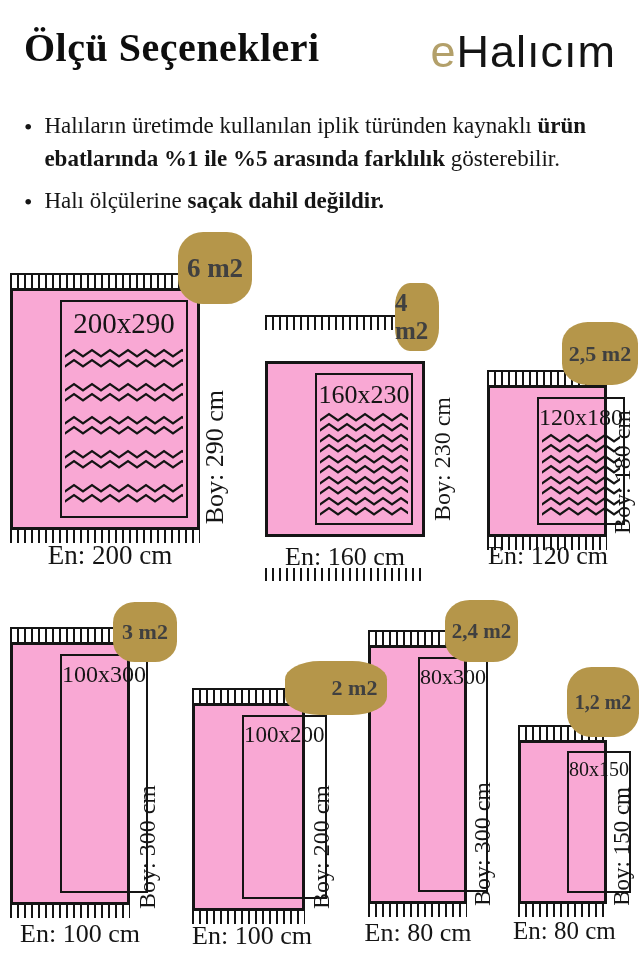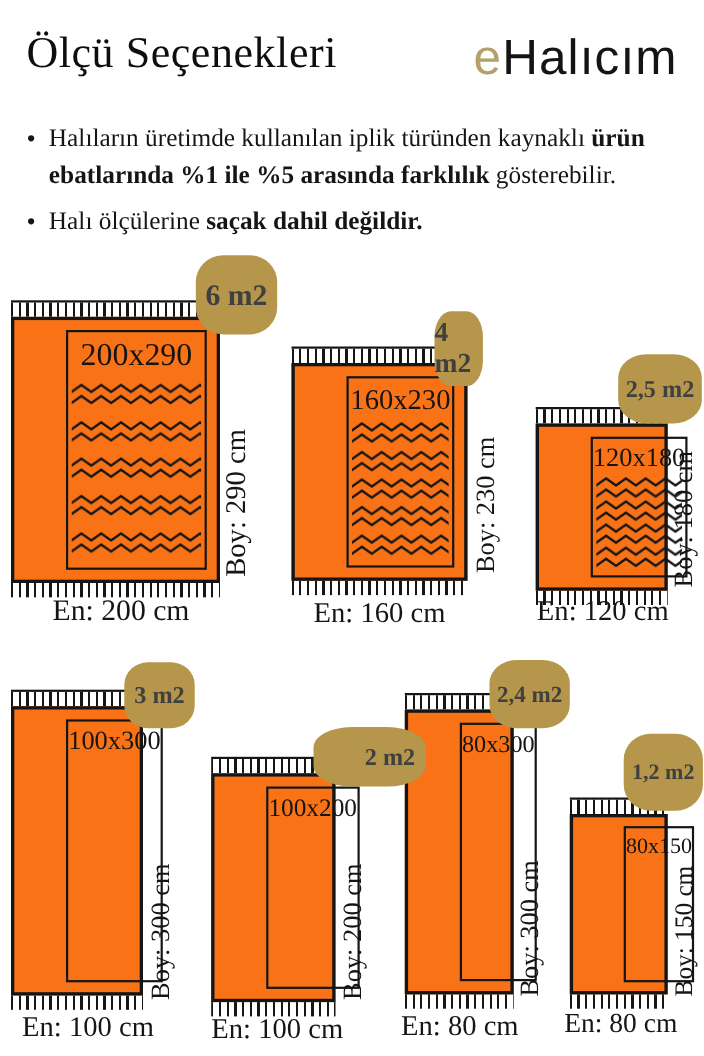--- a/index.html
+++ b/index.html
@@ -4,21 +4,21 @@
 <style>
   html,body{margin:0;padding:0;background:#fff;}
   .canvas{
     position:relative; width:640px; height:960px; overflow:hidden;
     background:#fff; color:var(--ink,#151515);
     font-family:"Liberation Serif", serif;
   }
   
   .title{
     position:absolute; left:24px; top:24px;
-    font-size:40px; font-weight:400; letter-spacing:.5px;
+    font-size:40px; font-weight:700; letter-spacing:.5px;
     font-family:"Liberation Serif", serif; color:#0e0e0e;
   }
   .logo{
     position:absolute; right:24px; top:26px;
     font-family:"Liberation Sans", sans-serif; font-weight:300;
     font-size:45px; letter-spacing:1px; color:#141414;
   }
   .logo .accent{ color:var(--logo-accent,#b3a06a); }
   
   .notes{ position:absolute; left:24px; top:110px; width:592px; }
@@ -26,21 +26,21 @@
   .note .dot{ font-size:24px; line-height:1.42; padding-right:12px; }
   .note p{ margin:0; font-size:23px; line-height:1.42; width:560px; }
   .note b{ font-weight:700; }
   
   .rug{ position:absolute; display:flex; flex-direction:column; }
   .fringe{
     height:13px; flex:0 0 13px;
     background:repeating-linear-gradient(90deg, var(--ink,#151515) 0 2px, transparent 2px 7px);
   }
   .fringe.top{ border-top:2px solid var(--ink,#151515); }
-  .rug-body{ flex:1; border:3px solid var(--ink,#151515); background:#f97316; display:flex;padding-left:38px; }
+  .rug-body{ flex:1; border:3px solid var(--ink,#151515); background:#f9a8d4; display:flex;padding-left:38px; }
   .rug-inner{ flex:1; border:2px solid var(--ink,#151515); margin:9px; display:flex; flex-direction:column; }
   .rug-size{ text-align:center; padding-top:5px; font-weight:400; white-space:nowrap; }
   .bands{ flex:1; display:flex; flex-direction:column; justify-content:space-around; padding:2px 3px 6px 3px; }
   .zzband{ display:block; width:100%; }
   .badge{
     position:absolute; z-index:5; background:var(--badge,#b5964a);
     border-radius:34%; display:flex; align-items:center; justify-content:center;
     font-weight:700; color:#404040; font-family:Liberation Serif, serif;
   }
   .boy{
@@ -100,21 +100,21 @@
             </svg>
           </div>
       </div>
     </div>
     <div class="fringe bottom"></div>
   </div>
   <div class="badge" style="left:178px; top:232px; width:74px; height:72px; font-size:27px;">6 m2</div>
   <div class="boy" style="left:201px; bottom:436px; font-size:26px;">Boy: 290 cm</div>
   <div class="en" style="left:15px; top:540px; width:190px; font-size:27px;">En: 200 cm</div>
 
-  <div class="rug" style="left:265px; top:315px; width:160px; height:226px;">
+  <div class="rug" style="left:265px; top:315px; width:160px; height:226px;gap:31px;">
     <div class="fringe top"></div>
     <div class="rug-body">
       <div class="rug-inner">
         <div class="rug-size" style="font-size:26px;">160x230</div>
         <div class="bands">
             <svg class="zzband" height="21" width="100%" preserveAspectRatio="none">
               <rect width="100%" height="21" fill="url(#zzpat)"></rect>
             </svg>
             <svg class="zzband" height="21" width="100%" preserveAspectRatio="none">
               <rect width="100%" height="21" fill="url(#zzpat)"></rect>

